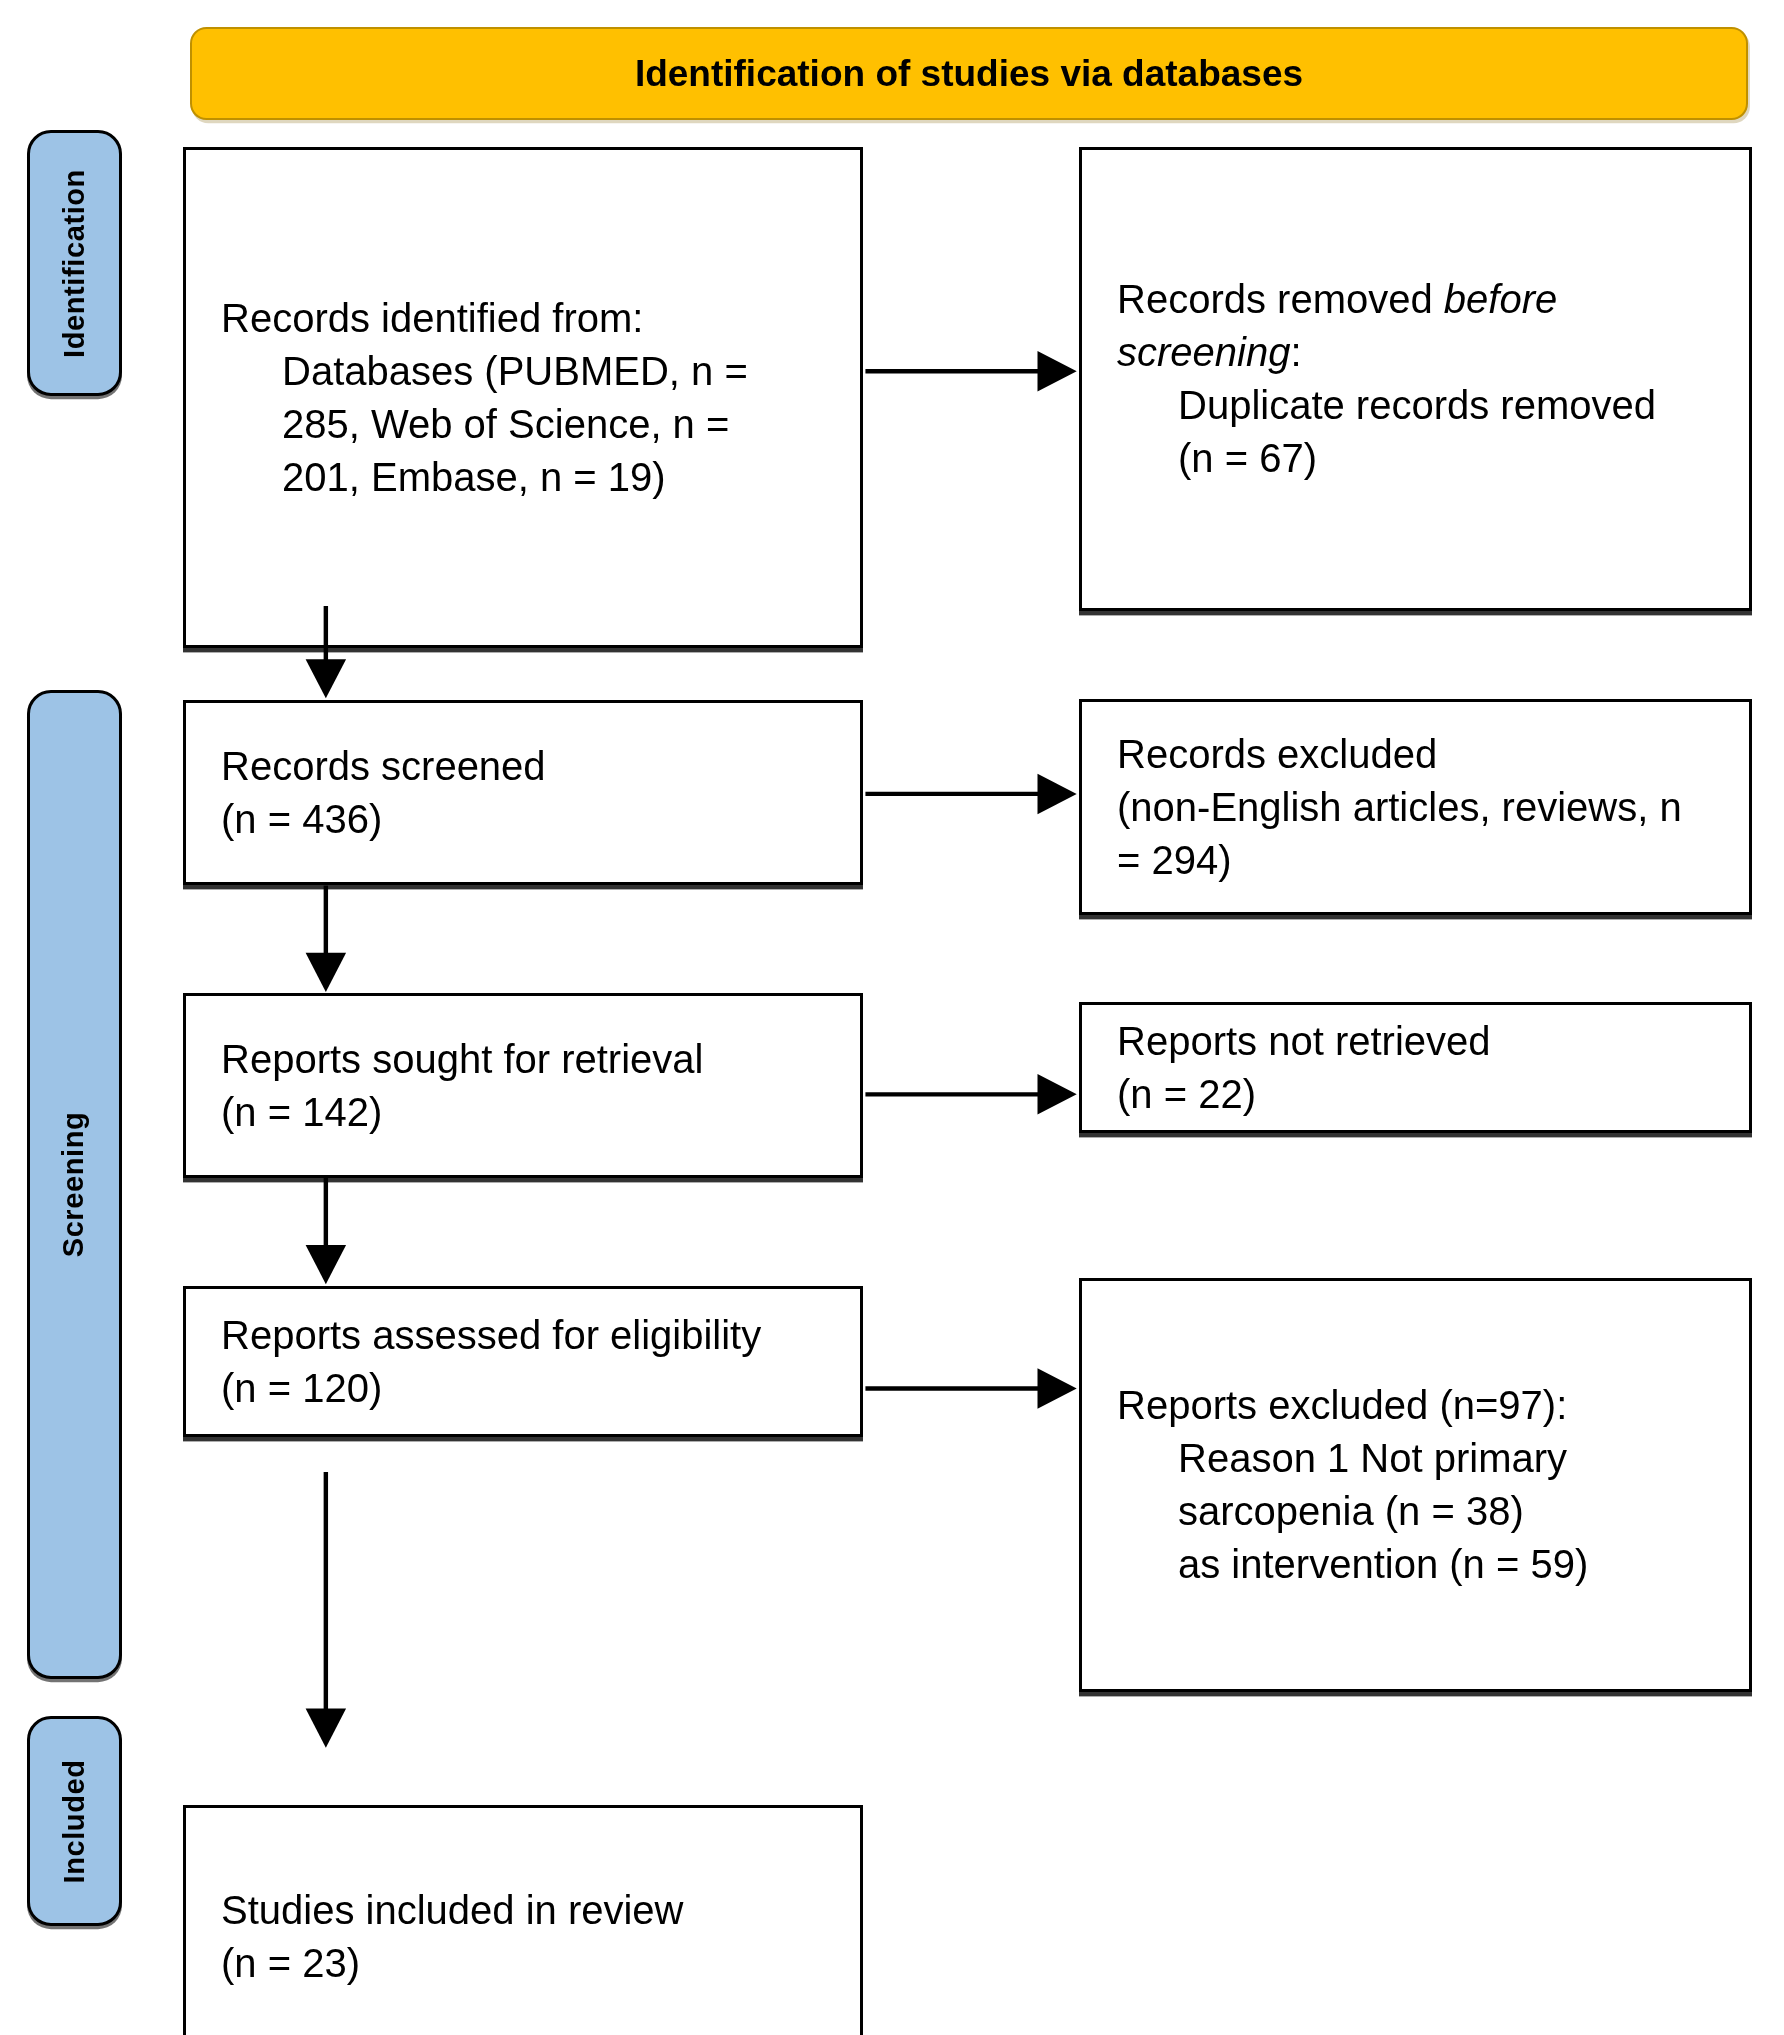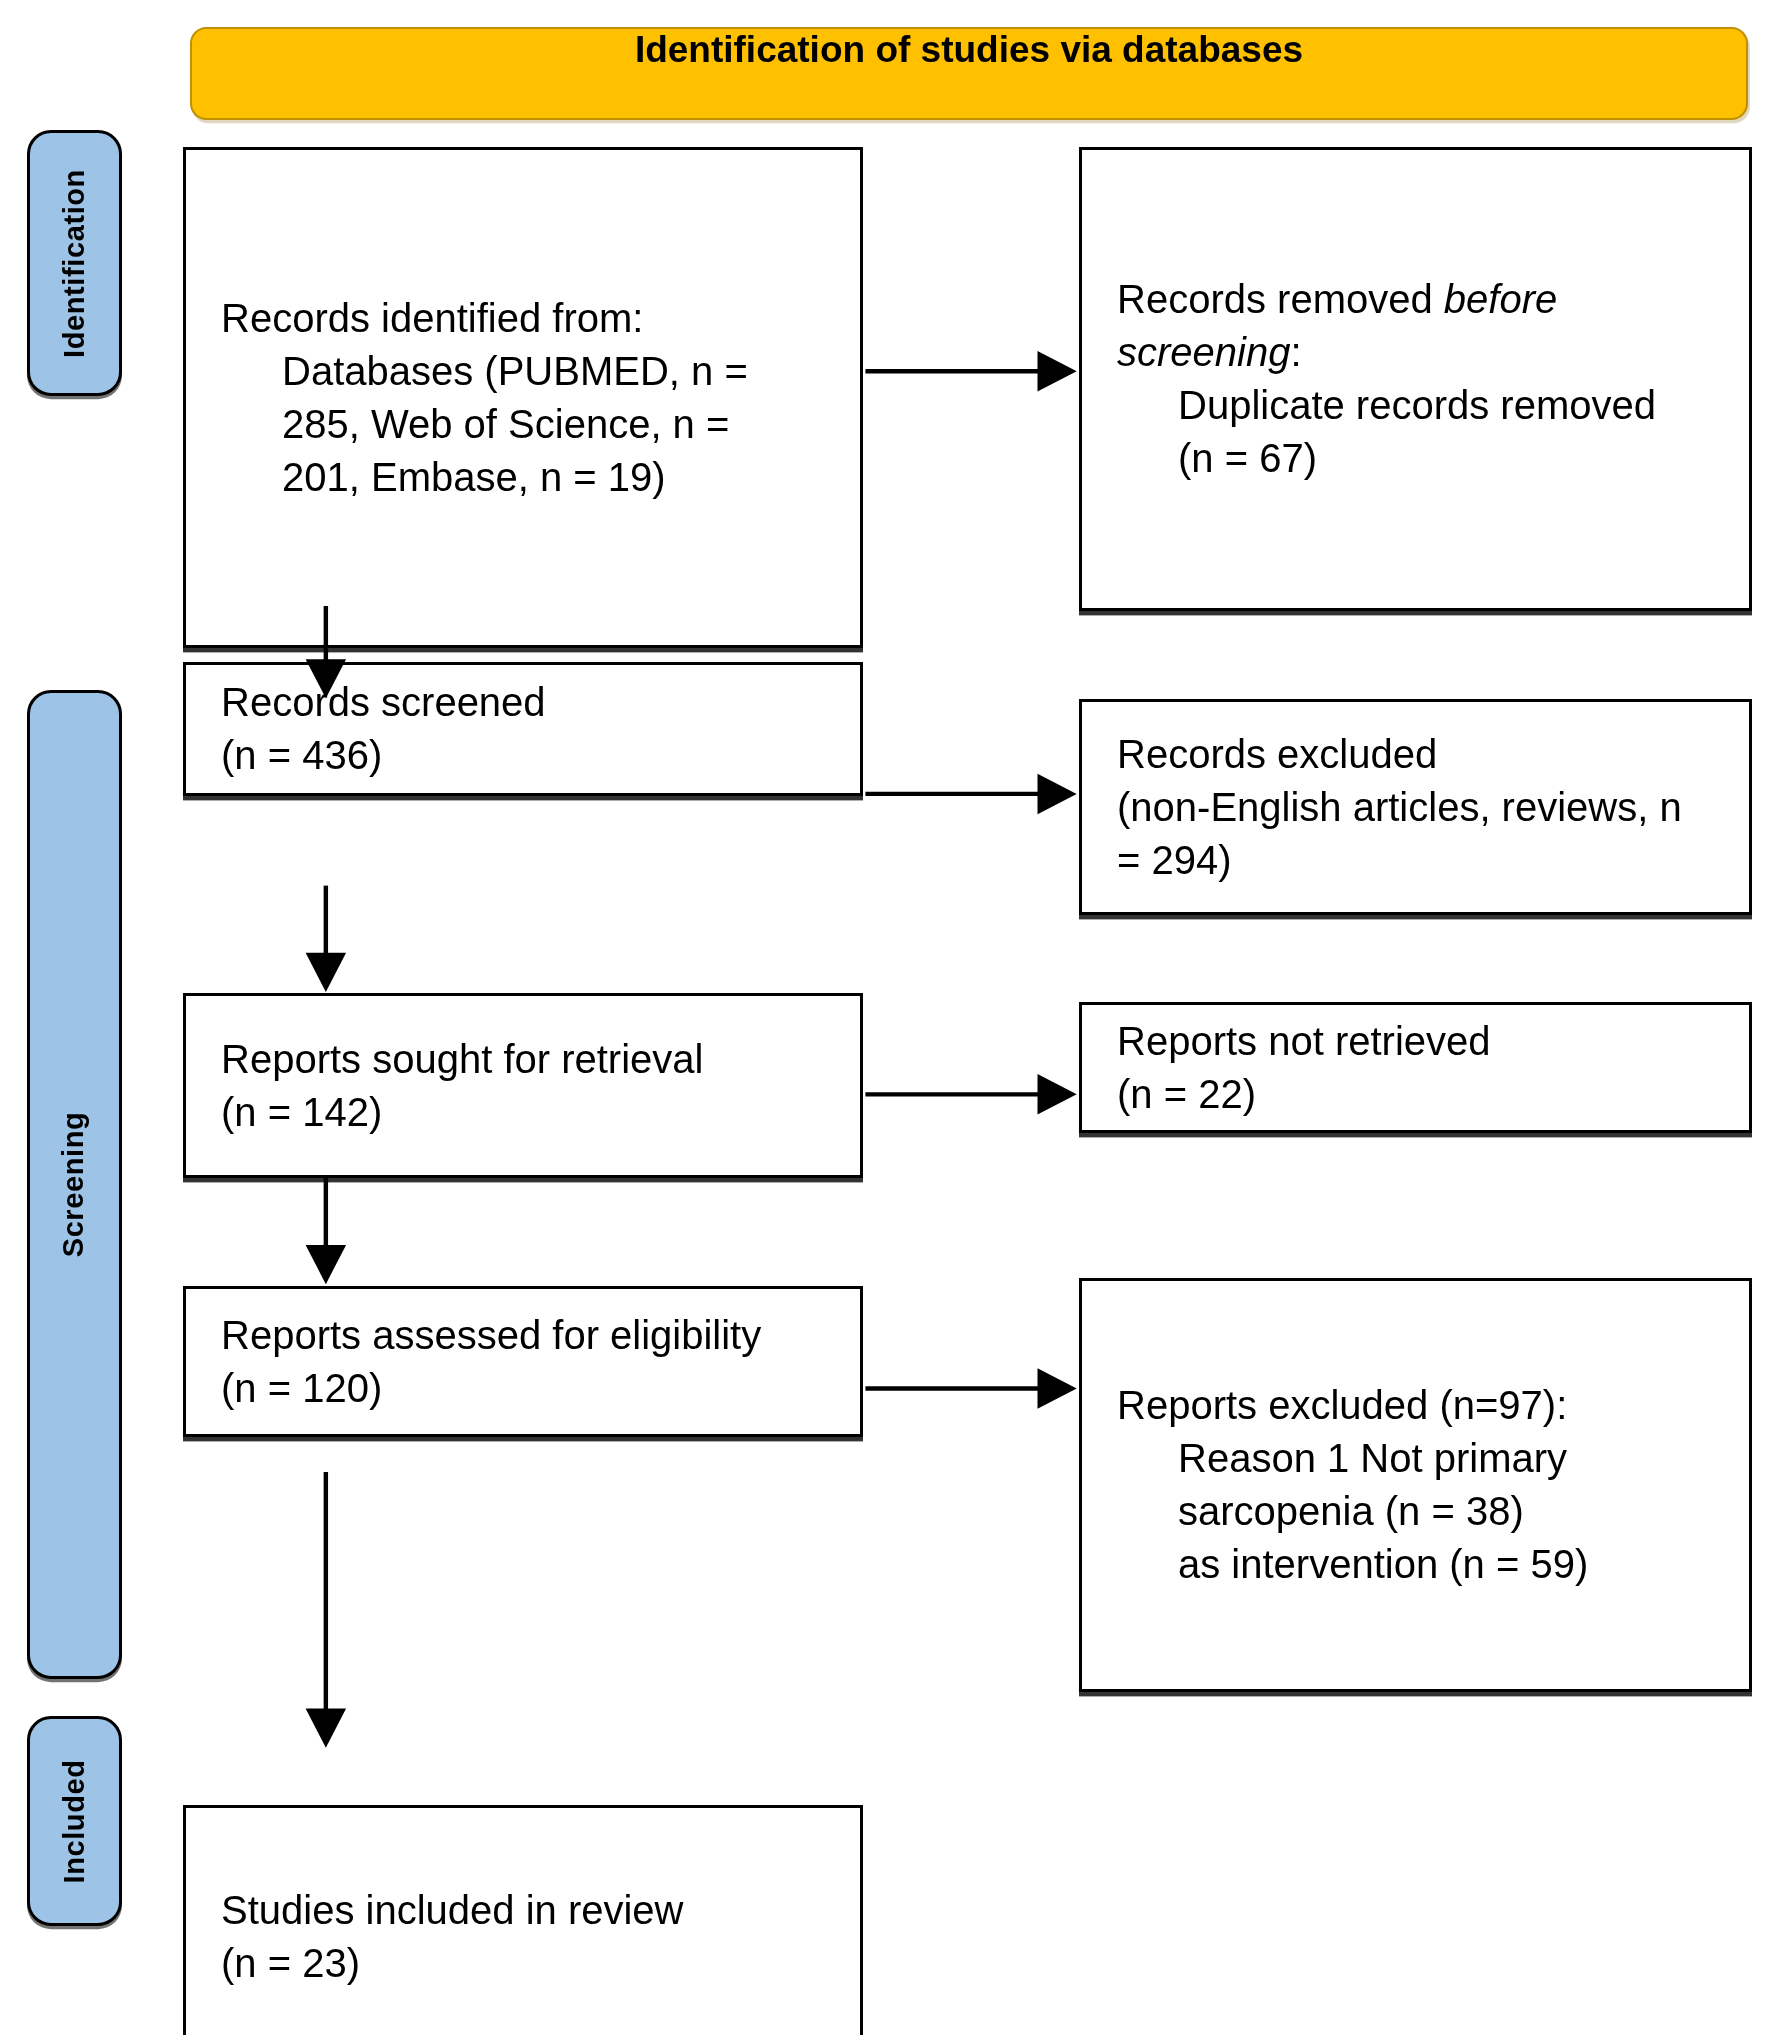--- a/index.html
+++ b/index.html
@@ -4,21 +4,21 @@
 <style>
   html,body{margin:0;padding:0;background:#ffffff;}
   .canvas{
     position:relative;width:1784px;height:2035px;background:#ffffff;
     font-family:"Liberation Sans", sans-serif;color:#000;overflow:hidden;
   }
   
   .banner{
     position:absolute;left:190px;top:27px;width:1558px;height:93px;
     background:#FFC000;border:2.5px solid #BF9000;border-radius:16.4px;
-    box-sizing:border-box;display:flex;justify-content:center;
+    box-sizing:border-box;display:flex;align-items:center;justify-content:center;
     font-size:37px;font-weight:bold;
     box-shadow:1.9px 3.2px 0 rgba(127,96,0,0.25);
   }
   
   .stage{
     position:absolute;left:26.6px;width:95px;background:#9DC3E6;
     border:3.8px solid #000;border-radius:24px;box-sizing:border-box;
     display:flex;align-items:center;justify-content:center;
     box-shadow:0 3.2px 0 rgba(0,0,0,0.55);
   }
@@ -34,21 +34,21 @@
   .node{
     position:absolute;background:#fff;border:3.8px solid #000;box-sizing:border-box;
     display:flex;flex-direction:column;justify-content:center;
     padding:12.7px 17.7px 12.7px 35px;font-size:40px;line-height:53px;
     box-shadow:0 4.4px 0 rgba(0,0,0,0.8);
   }
   .col1{left:183px;width:680px}
   .col2{left:1079px;width:673px}
   #box-records-identified{top:147px;height:501px}
   #box-records-removed{top:147px;height:464px}
-  #box-records-screened{top:662px;height:134px}
+  #box-records-screened{top:700px;height:185px}
   #box-records-excluded{top:699px;height:216px}
   #box-reports-sought{top:993px;height:185px}
   #box-reports-not-retrieved{top:1002px;height:131px}
   #box-reports-assessed{top:1286px;height:151px}
   #box-reports-excluded{top:1278px;height:414px}
   #box-studies-included{top:1805px;height:264px}
 
   .line{white-space:nowrap;}
   .line.indent{padding-left:61px;}
   .it{font-style:italic;}

